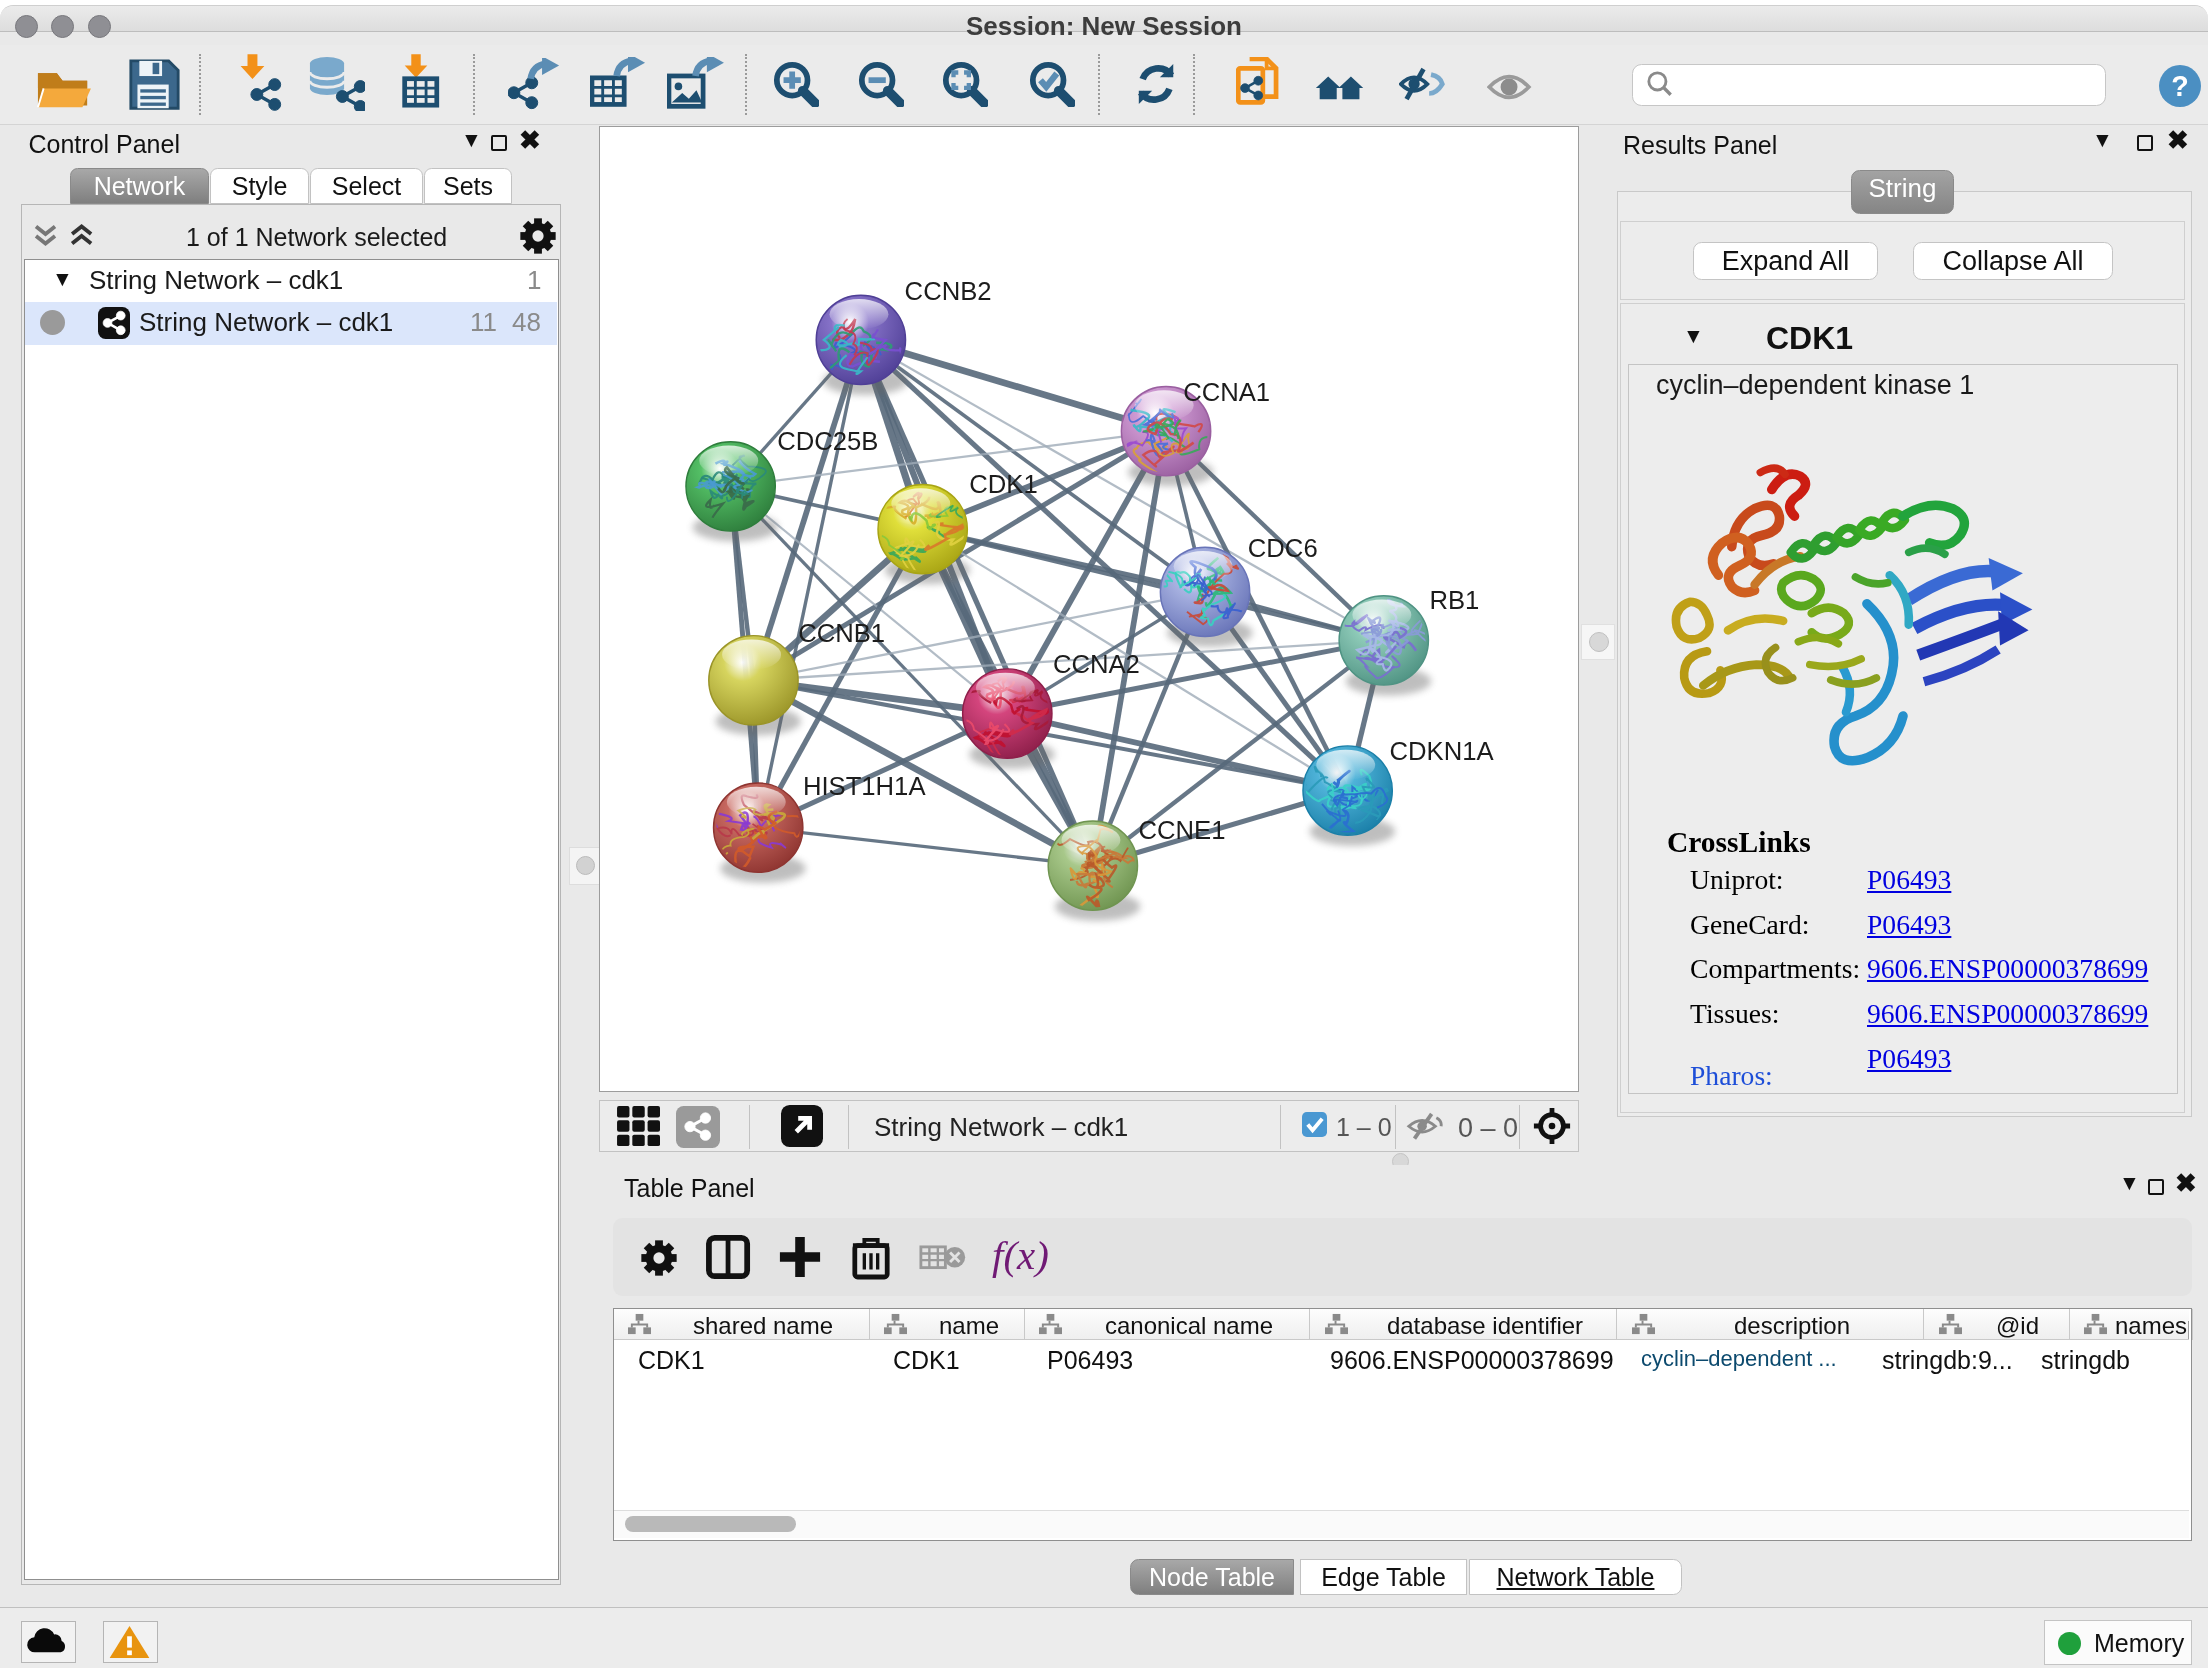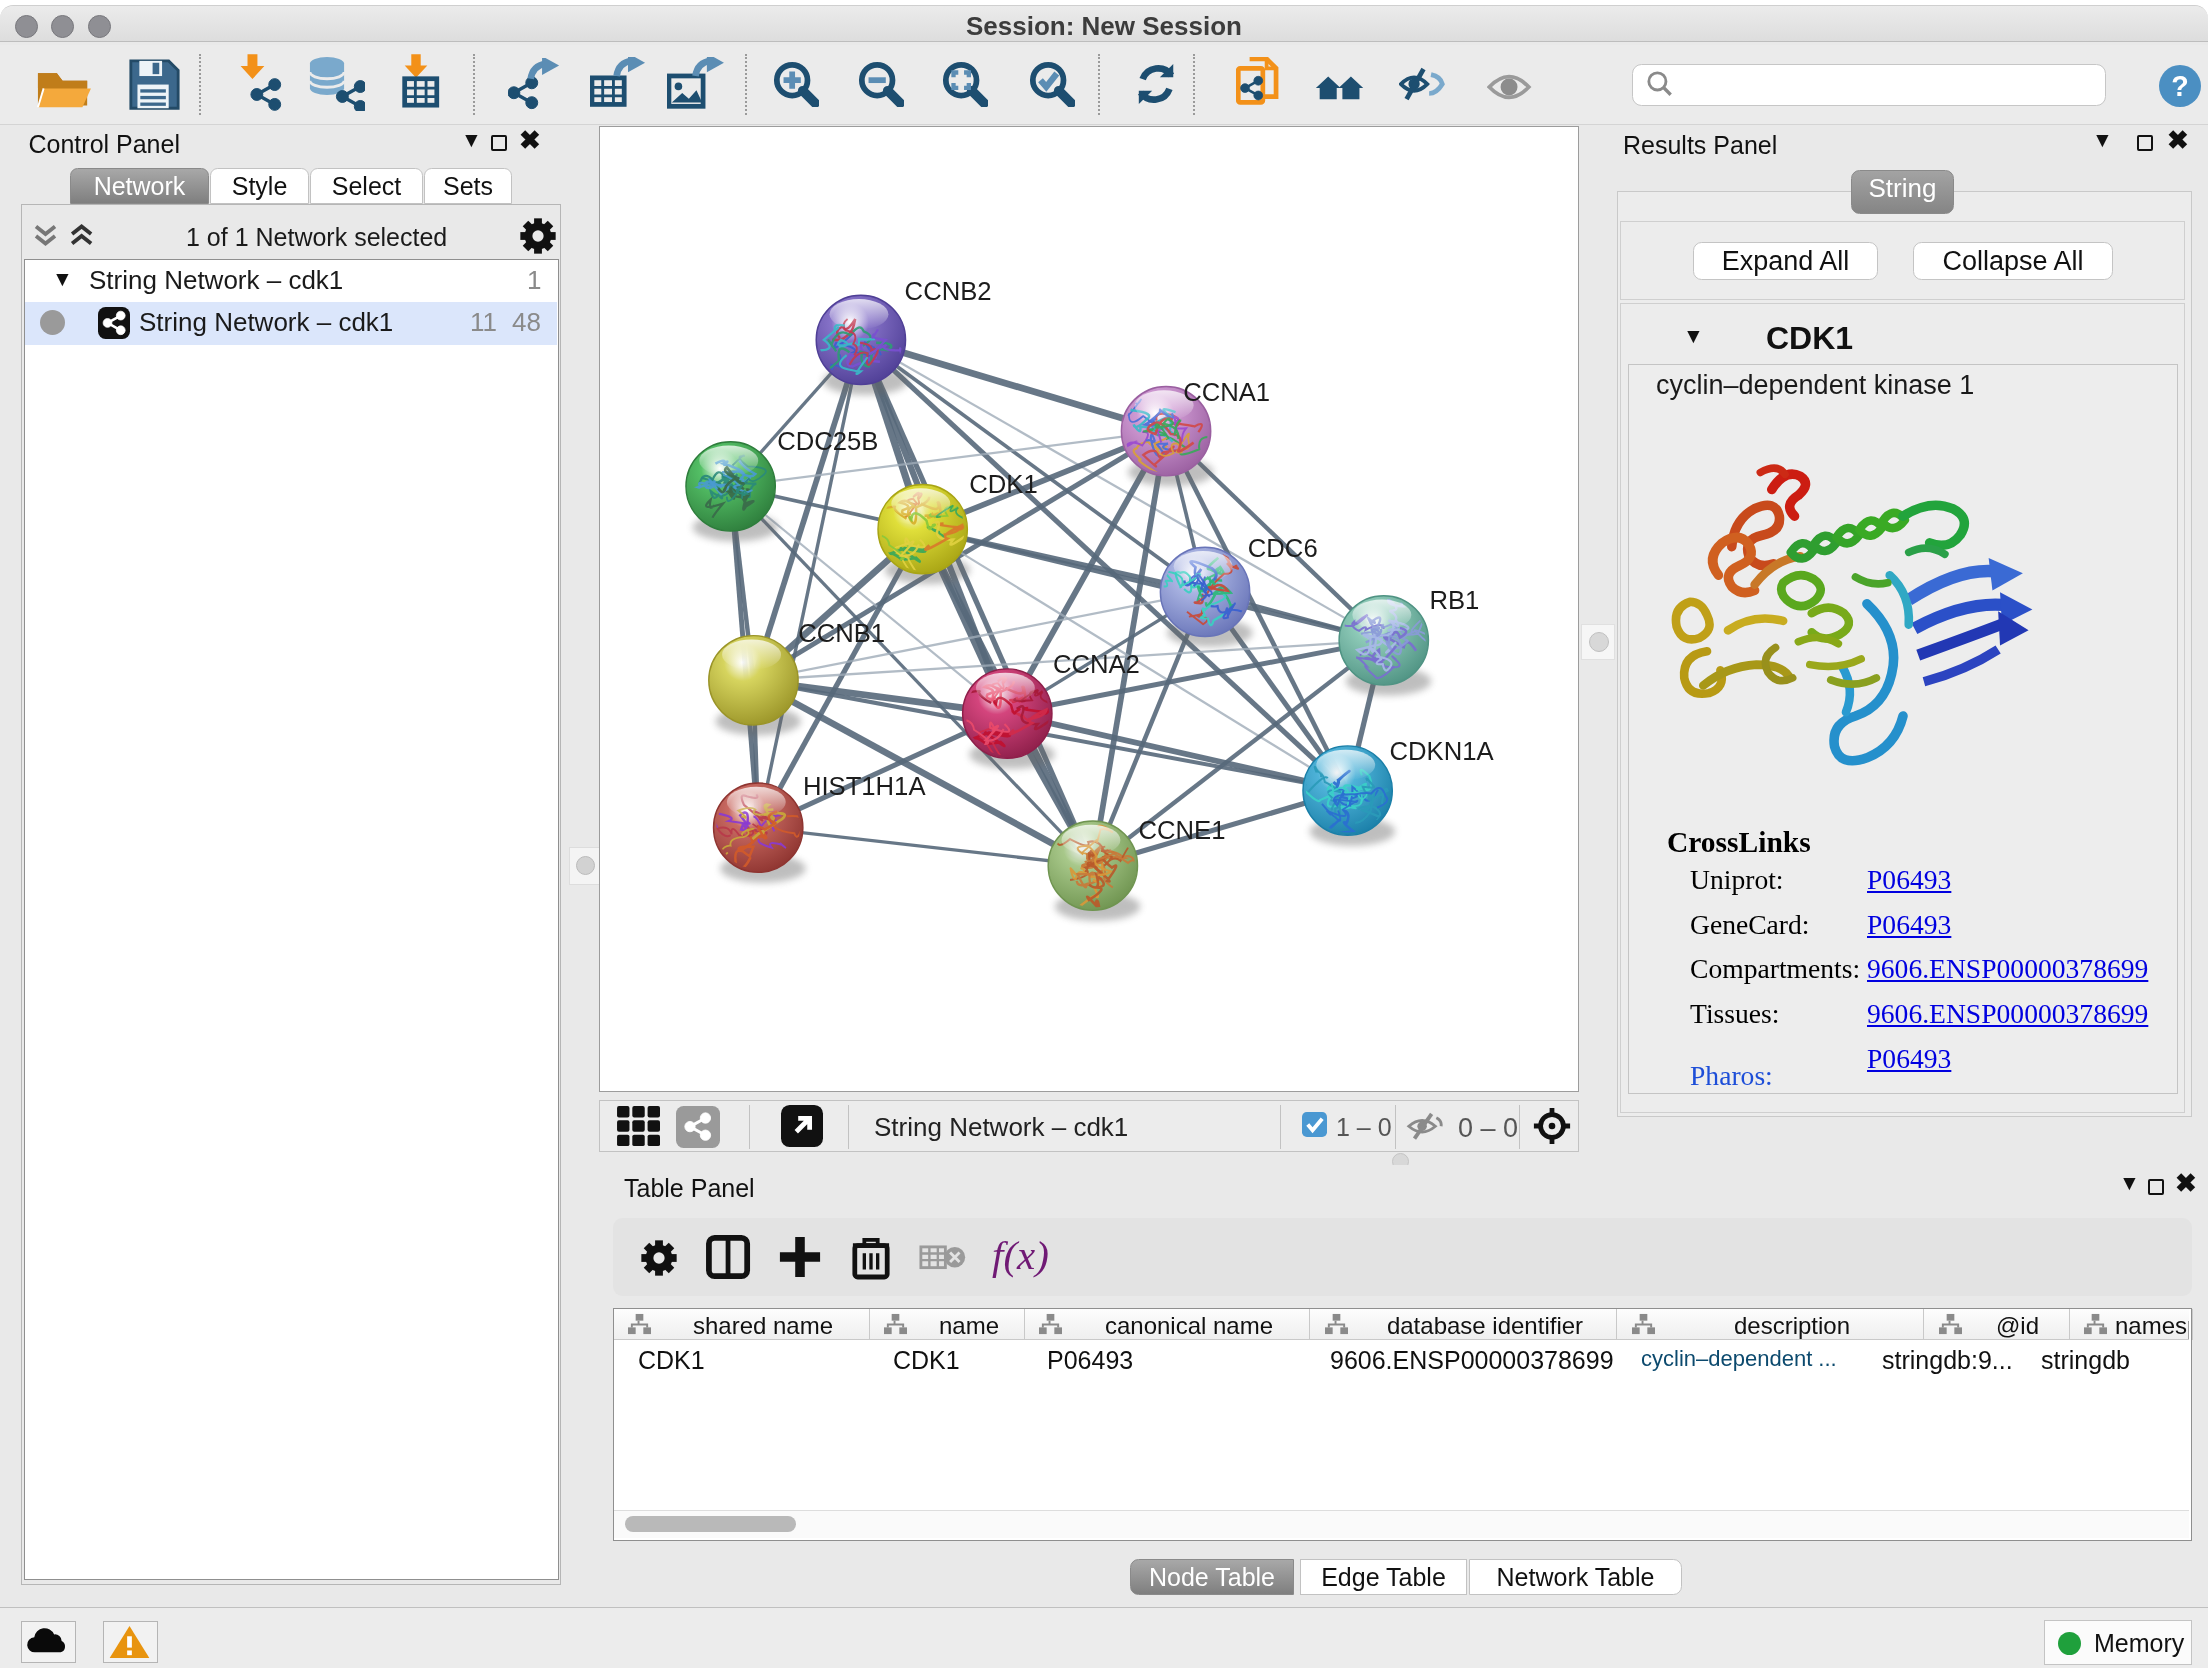--- a/index.html
+++ b/index.html
@@ -1,17 +1,17 @@
 <!DOCTYPE html>
 <html style="font-size:15px"><head><meta charset="utf-8"><style>
 *{margin:0;padding:0;box-sizing:border-box;}
 html,body{width:2208px;height:1668px;background:#fff;font-family:"Liberation Sans",sans-serif;overflow:hidden;}
 .abs{position:absolute;}
 #win{position:absolute;left:0;top:4.8px;width:2208px;height:1663px;background:#e9e9e9;border-radius:13.3px 13.3px 0 0;border-top:1px solid #cfcfcf;}
-#titlebar{position:absolute;left:0;top:0;width:100%;height:36px;background:linear-gradient(#ebebeb,#dddddd);border-radius:13.3px 13.3px 0 0;border-bottom:1px solid #bdbdbd;}
+#titlebar{position:absolute;left:0;top:0;width:100%;height:26px;background:linear-gradient(#ebebeb,#dddddd);border-radius:13.3px 13.3px 0 0;border-bottom:1px solid #bdbdbd;}
 .tl{position:absolute;top:9.5px;width:23px;height:23px;border-radius:50%;background:#8f8f94;border:1px solid #78787d;}
 #title{position:absolute;top:4.8px;left:0;width:100%;text-align:center;font-size:26px;font-weight:700;color:#3c3c3c;}
 #toolbar{position:absolute;left:0;top:39px;width:100%;height:80px;background:#ebebeb;border-bottom:1px solid #d4d4d4;}
 .tbi{position:absolute;top:0;}
 .vdot{position:absolute;top:9.5px;height:61px;width:0;border-left:2.9px dotted #9a9a9a;}
 #searchbox{position:absolute;left:1632px;top:19px;width:474px;height:42px;background:#fff;border:1.9px solid #c6c6c6;border-radius:9.5px;}
 .ptitle{font-size:25px;color:#111;}
 .pcaret{color:#111;font-size:21px;}
 .pbox{position:absolute;width:16px;height:16px;border:2.9px solid #111;border-radius:1.9px;}
 .px{font-size:26px;color:#111;font-weight:bold;}
@@ -865,21 +865,21 @@
 <div class="abs" style="left:716px;top:37px;font-size:25px;color:#111;white-space:nowrap;">9606.ENSP00000378699</div>
 <div class="abs" style="left:1027px;top:37px;font-size:22px;color:#0c4a6e;white-space:nowrap;">cyclin–dependent ...</div>
 <div class="abs" style="left:1268px;top:37px;font-size:25px;color:#111;white-space:nowrap;">stringdb:9...</div>
 <div class="abs" style="left:1427px;top:37px;font-size:25px;color:#111;white-space:nowrap;">stringdb</div>
 <div class="abs" style="left:0;top:201px;width:1575px;height:28.5px;background:#fafafa;border-top:1px solid #ddd;">
         <div style="position:absolute;left:11.4px;top:4.8px;width:171px;height:16px;border-radius:8.6px;background:#b9b9b9;"></div>
       </div>
 </div>
 <div class="tab tabsel" style="left:1130px;top:1553px;width:164px;border-radius:8.6px 0 0 8.6px;">Node Table</div>
 <div class="tab" style="left:1300px;top:1553px;width:167px;border-radius:0;">Edge Table</div>
-<div class="tab" style="left:1469px;top:1553px;width:213px;border-radius:0 8.6px 8.6px 0;">Network Table</div>
+<div class="tab" style="left:1469px;top:1553px;width:213px;border-radius:0 8.6px 8.6px 0;text-decoration:underline;">Network Table</div>
 <div class="abs" style="left:0;top:1601px;width:2208px;height:63px;background:#ececec;border-top:1px solid #c0c0c0;">
 <div class="abs" style="left:21px;top:13.3px;width:55px;height:42px;background:#f2f2f2;border:1.9px solid #b5b5b5;"><svg width="51" height="38" viewBox="0 0 54 40">
           <path d="M14 32 a8 8 0 0 1 -1 -16 a11 11 0 0 1 21 -3 a7 7 0 0 1 8 7 a6.5 6.5 0 0 1 -1 12z" fill="#0a0a0a"></path>
         </svg></div>
 <div class="abs" style="left:103px;top:13.3px;width:55px;height:42px;background:#f2f2f2;border:1.9px solid #b5b5b5;"><svg width="51" height="38" viewBox="0 0 54 40">
           <path d="M27 4 L48 38 H6z" fill="#e8940f"></path>
           <rect x="24.5" y="15" width="5" height="12" fill="#fff"></rect>
           <rect x="24.5" y="30" width="5" height="5" fill="#fff"></rect>
         </svg></div>
 <div class="abs" style="left:2044px;top:12.4px;width:148px;height:45px;background:#fbfbfb;border:1.9px solid #c4c4c4;">

